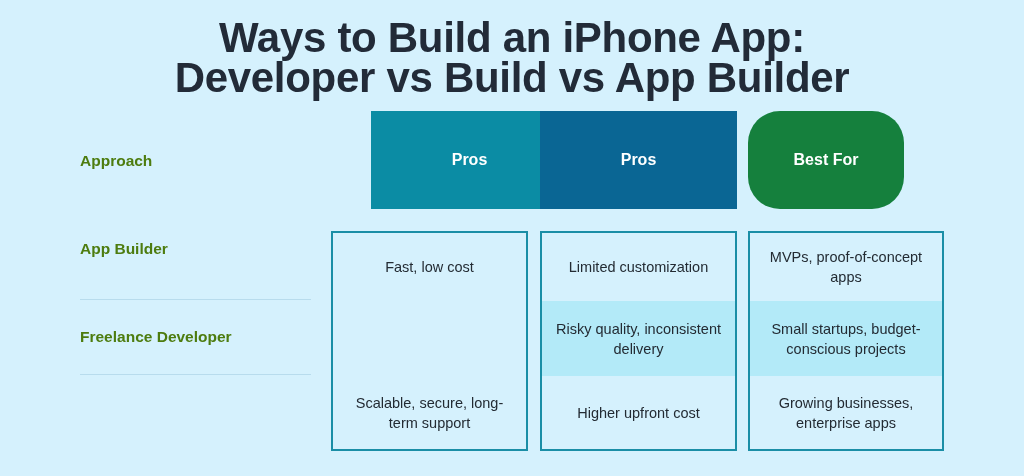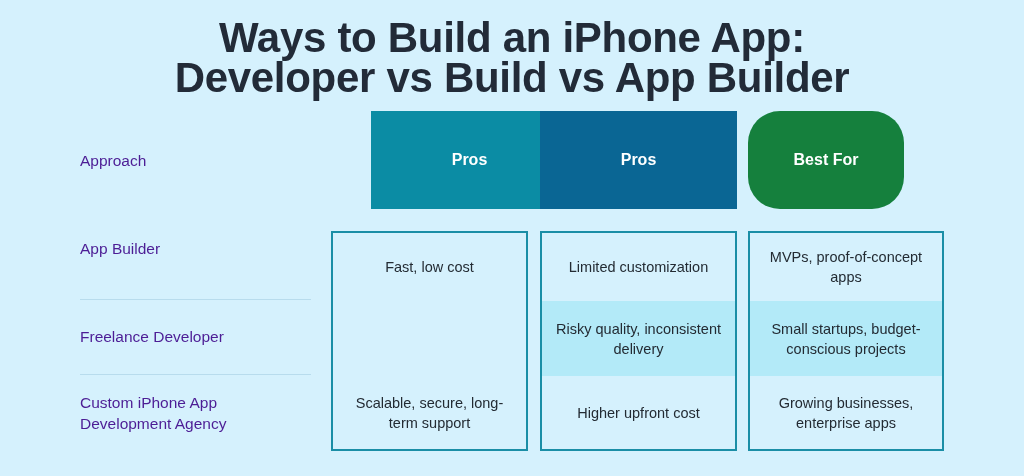--- a/index.html
+++ b/index.html
@@ -54,22 +54,22 @@
     width: 231px;
     height: 340px;
   }
   .row-label {
     position: absolute;
     left: 0;
     width: 231px;
     display: flex;
     align-items: center;
     font-size: 15.5px;
-    font-weight: normal;
-    color: #4c1d95;
+    font-weight: bold;
+    color: #4d7c0f;
     line-height: 21px;
   }
   .row-label.r0 { top: 0px;   height: 98px; }
   .row-label.r1 { top: 100px; height: 75px; }
   .row-label.r2 { top: 188px; height: 75px; }
   .row-label.r3 { top: 264px; height: 76px; }
 
   .divider {
     position: absolute;
     left: 0;
@@ -136,21 +136,20 @@
     <span class="title-line">Ways to Build an iPhone App:</span>
     <span class="title-line">Developer vs Build vs App Builder</span>
   </div>
 
   <div class="table">
 
     <div class="label-col">
       <div class="row-label r0">Approach</div>
       <div class="row-label r1">App Builder</div>
       <div class="row-label r2">Freelance Developer</div>
-      <div class="row-label r3">Custom iPhone App Development Agency</div>
       <div class="divider d1"></div>
       <div class="divider d2"></div>
     </div>
 
     <div class="head-cell c0">Pros</div>
     <div class="head-cell c1">Pros</div>
     <div class="head-cell c2">Best For</div>
 
     <div class="body-col c0">
       <div class="body-cell b0">Fast, low cost</div>

